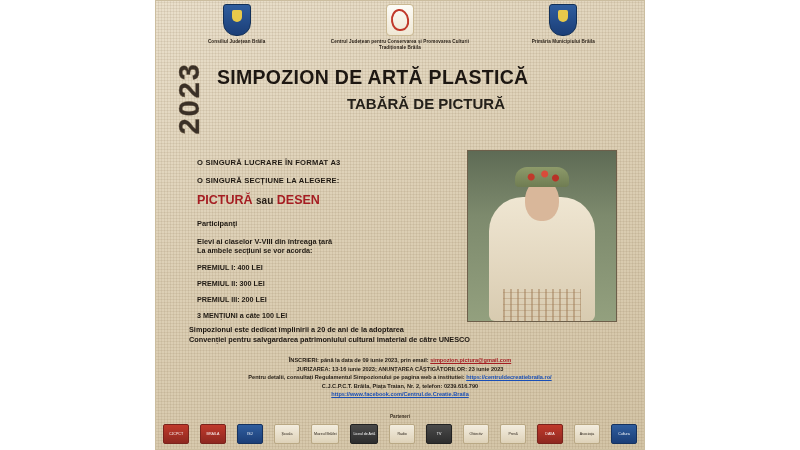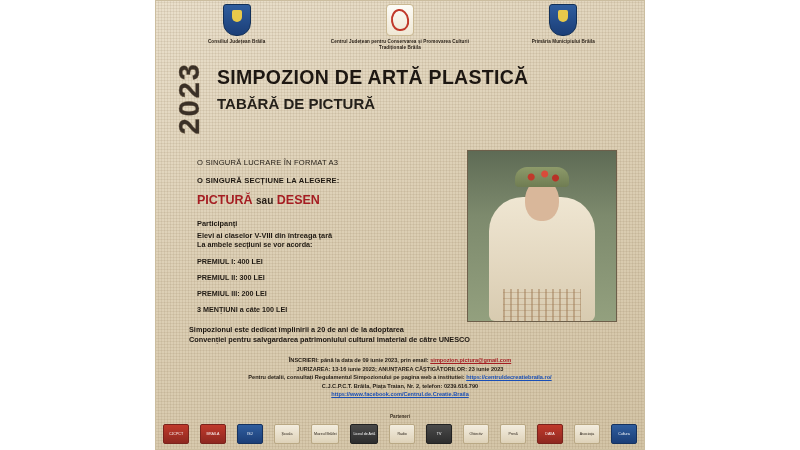--- a/index.html
+++ b/index.html
@@ -60,37 +60,37 @@
     -webkit-text-stroke:0.4px #6b5a44;
   }
 
   .title{
     position:absolute;left:62px;top:66px;width:418px;
     font-size:19.5px;font-weight:700;color:#1d1712;letter-spacing:.3px;
     text-align:left;
   }
   .subtitle{
     position:absolute;left:62px;top:95px;width:418px;
-    font-size:15px;font-weight:700;color:#24201a;text-align:left;
+    font-size:15px;font-weight:700;color:#24201a;text-align:center;
   }
   .theme-row{
     position:absolute;left:50px;top:126px;width:430px;text-align:center;
     font-size:11.5px;font-weight:700;color:#241d16;
   }
   .theme-row .theme-val{
     color:#a51d22;font-size:13px;letter-spacing:1px;
   }
 
   
   .lcol{position:absolute;left:42px;top:158px;width:175px;color:#201a13;}
-  .l1{font-size:7.6px;font-weight:400;letter-spacing:.2px;margin-bottom:9px;}
+  .l1{font-size:7.6px;font-weight:700;letter-spacing:.2px;margin-bottom:9px;}
   .l2{font-size:7.6px;font-weight:700;letter-spacing:.2px;margin-bottom:8px;}
   .sections{font-size:12.5px;font-weight:700;color:#a51d22;margin-bottom:12px;}
   .sections .sep{color:#2a2119;font-size:10px;font-weight:700;}
-  .part-h{font-size:7.4px;font-weight:700;margin-bottom:3px;}
+  .part-h{font-size:7.4px;font-weight:700;margin-bottom:9px;}
   .part-b{font-size:7.4px;font-weight:700;}
   .prizes-h{font-size:7.2px;font-weight:700;margin-bottom:8px;}
   .prize{font-size:7.2px;font-weight:700;margin-bottom:7px;}
 
   
   .photo{
     position:absolute;right:28px;top:150px;width:148px;height:170px;
     border:1px solid #6d5f4a;
     background:linear-gradient(180deg,#5e6b55 0%, #7d8a6d 38%, #93a07e 100%);
     overflow:hidden;

